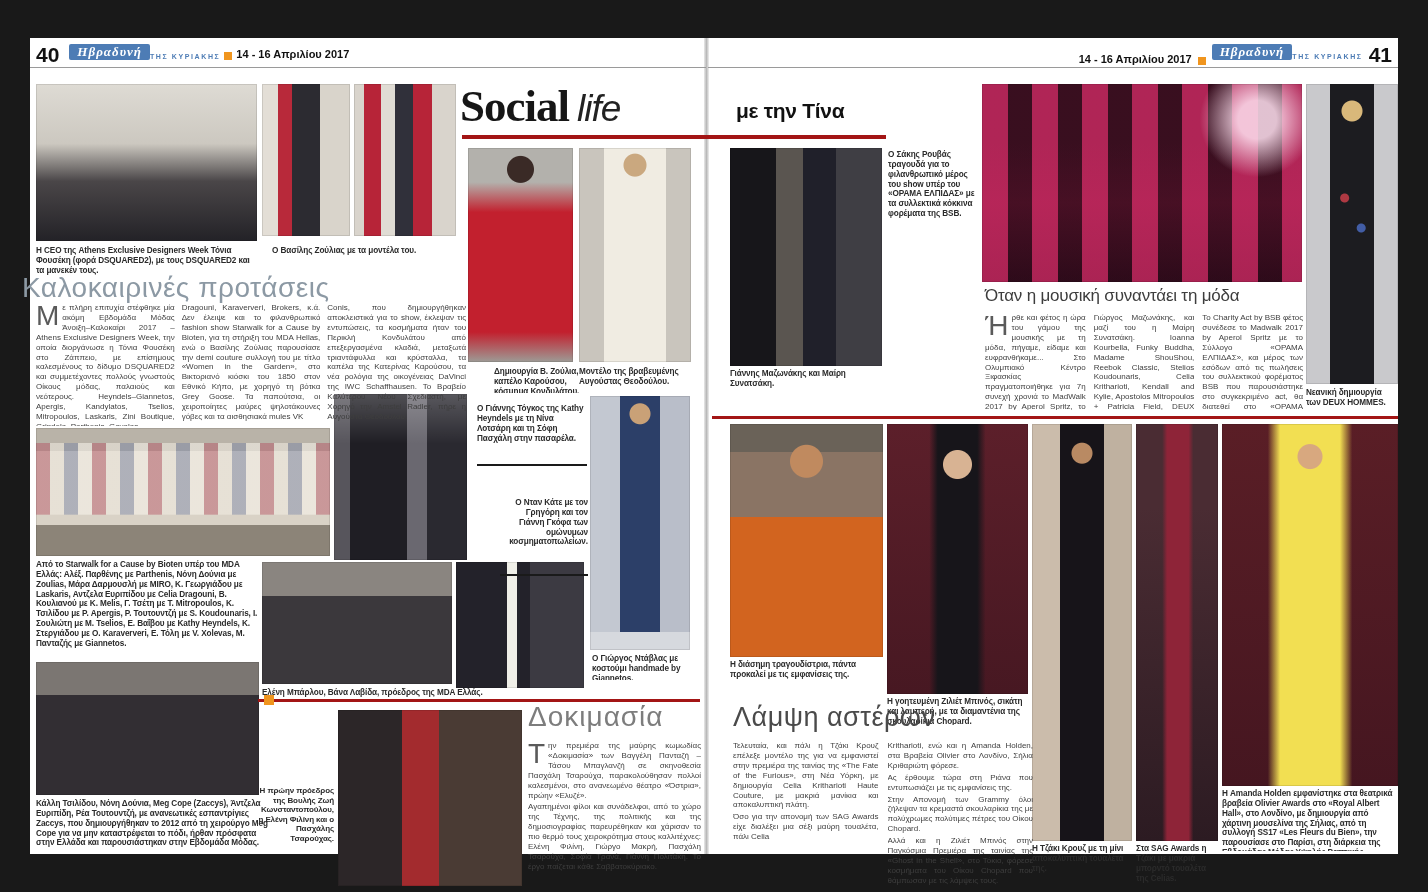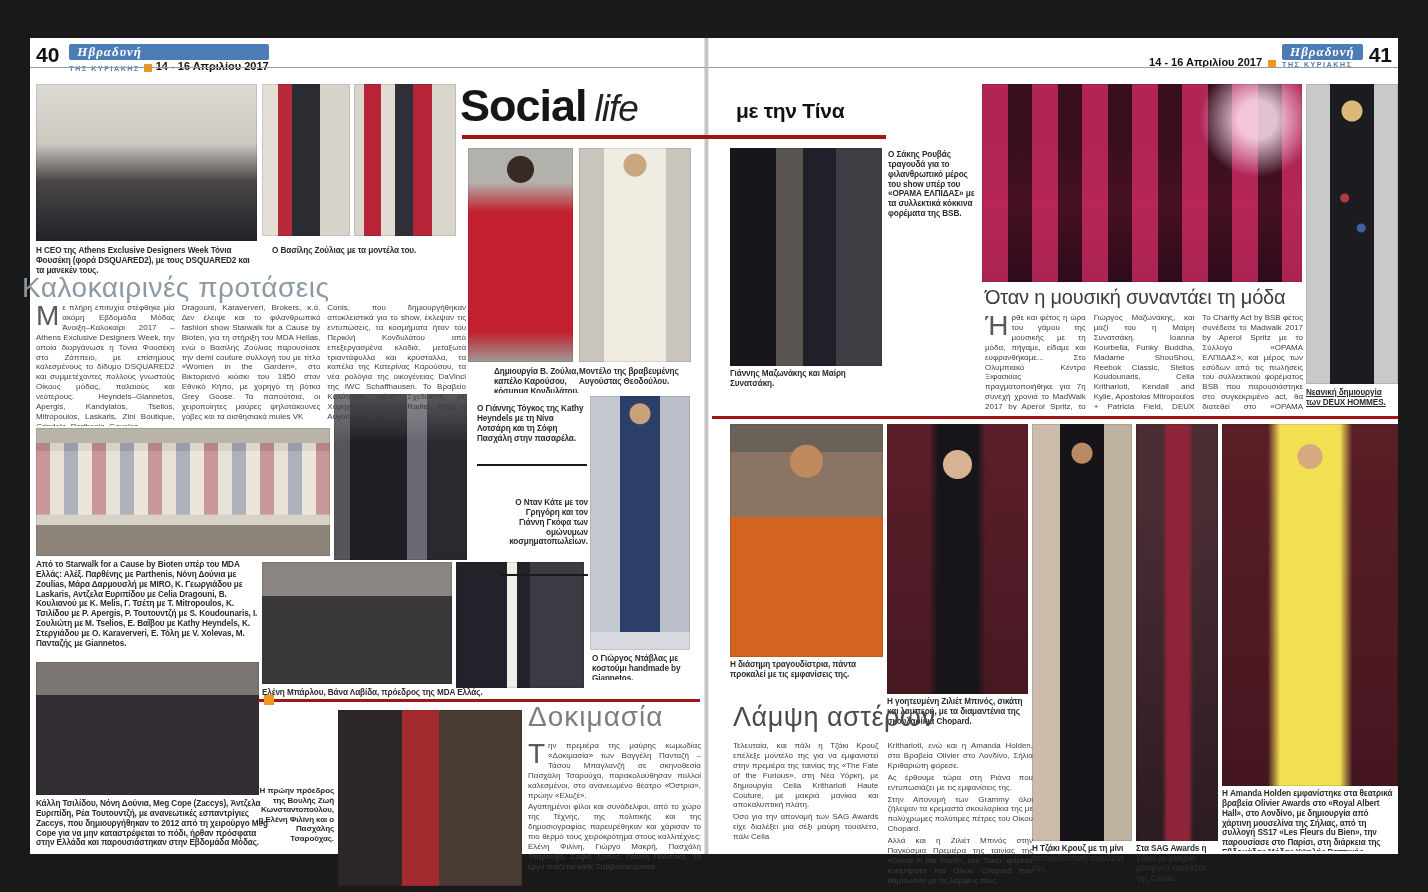--- a/index.html
+++ b/index.html
@@ -13,43 +13,43 @@
   .abs { position:absolute; }
   .page { position:absolute; background:#ffffff; }
   #page-left  { left:30px;  top:38px; width:676px; height:816px; }
   #page-right { left:708px; top:38px; width:690px; height:816px; }
   #gutter { left:704px; top:38px; width:5px; height:816px;
     background:linear-gradient(90deg,#e9e9e9,#b9b9b9 50%,#efefef); }
 
   
   .hrule { position:absolute; height:1px; background:#9a9a9a; }
   .pagenum { font-size:21px; font-weight:bold; color:#111; line-height:1; }
-  .mast { display:flex; flex-direction:column; }
+  .mast { display:flex; }
   .mast-logo {
     background:#4d7cb5; color:#fff; border-radius:2px;
     font-family:"Liberation Serif", serif; font-style:italic; font-weight:bold;
     font-size:13px; line-height:16px; padding:0 8px; letter-spacing:1px;
     display:inline-block; white-space:nowrap;
   }
   .mast-sub-row { display:flex; align-items:flex-end; gap:4px; margin-top:1px; }
   .mast-sub { color:#4d7cb5; font-size:7px; font-weight:bold; letter-spacing:1.6px; line-height:1; }
   .mast-square { width:8px; height:8px; background:#f0951e; display:inline-block; }
   .mast-date { font-size:11px; font-weight:bold; color:#111; line-height:1; white-space:nowrap; }
 
   
   #social-title { left:460px; top:80px; white-space:nowrap; }
-  .social-main { font-size:45px; font-weight:bold; color:#161616; letter-spacing:-1px; }
+  .social-main { font-size:45px; font-weight:bold; color:#161616; letter-spacing:-1px;font-family:Liberation Serif, serif; }
   .social-life { font-size:37px; font-weight:500; font-style:italic; color:#222; letter-spacing:-1px; margin-left:8px; }
   #tina { left:736px; top:99px; font-size:21px; font-weight:bold; color:#111; letter-spacing:-0.3px; }
   .redline { position:absolute; background:#a31515; }
 
   
   .greek-h { position:absolute; font-weight:400; white-space:nowrap; }
   #h-summer { left:22px;  top:272px; font-size:28px; color:#8c99a4; letter-spacing:0.5px; }
-  #h-music  { left:985px; top:286px; font-size:20px; color:#3d3d3d; letter-spacing:-0.2px; }
+  #h-music  { left:985px; top:286px; font-size:17px; color:#3d3d3d; letter-spacing:-0.2px; }
   #h-trial  { left:528px; top:701px; font-size:28px; color:#7d7d7d; letter-spacing:1px; }
   #h-stars  { left:733px; top:702px; font-size:27px; color:#4a4a4a; letter-spacing:0.5px; }
 
   
   .cols { position:absolute; display:flex; }
   .body-col { font-size:8px; color:#3e3e3e; text-align:justify; line-height:1.24; overflow:hidden; }
   .body-col p { margin-bottom:2px; text-align:justify; }
   .dropcap::first-letter, p.dc::first-letter {
     float:left; font-size:28px; line-height:23px; padding:1px 3px 0 0; color:#5a5a5a; font-weight:400;
   }
@@ -215,21 +215,21 @@
 <div class="photo" id="photo-stage" style="left:982px;top:84px;width:320px;height:198px;"></div>
 <div class="photo" id="photo-deux" style="left:1306px;top:84px;width:92px;height:300px;"></div>
 <div class="photo" id="photo-rihanna" style="left:730px;top:424px;width:153px;height:233px;"></div>
 <div class="photo" id="photo-binoche" style="left:887px;top:424px;width:141px;height:270px;"></div>
 <div class="photo" id="photo-cruz-black" style="left:1032px;top:424px;width:100px;height:417px;"></div>
 <div class="photo" id="photo-cruz-sag" style="left:1136px;top:424px;width:82px;height:417px;"></div>
 <div class="photo" id="photo-holden" style="left:1222px;top:424px;width:176px;height:362px;"></div>
 
 <div class="cap" style="left:888px;top:150px;width:92px;height:132px;">Ο Σάκης Ρουβάς τραγουδά για το φιλανθρωπικό μέρος του show υπέρ του «ΟΡΑΜΑ ΕΛΠΙΔΑΣ» με τα συλλεκτικά κόκκινα φορέματα της BSB.</div>
 <div class="cap" style="left:730px;top:369px;width:125px;height:26px;">Γιάννης Μαζωνάκης και Μαίρη Συνατσάκη.</div>
-<div class="cap" style="left:1306px;top:388px;width:92px;height:26px;text-decoration:underline;">Νεανική δημιουργία των DEUX HOMMES.</div>
+<div class="cap" style="left:1306px;top:388px;width:92px;height:26px;">Νεανική δημιουργία των DEUX HOMMES.</div>
 <div class="cap" style="left:730px;top:660px;width:153px;height:26px;">Η διάσημη τραγουδίστρια, πάντα προκαλεί με τις εμφανίσεις της.</div>
 <div class="cap" style="left:887px;top:697px;width:141px;height:28px;">Η γοητευμένη Ζιλιέτ Μπινός, σικάτη και λαμπερή, με τα διαμαντένια της σκουλαρίκια Chopard.</div>
 <div class="cap" style="left:1032px;top:844px;width:100px;height:40px;">Η Τζάκι Κρουζ με τη μίνι αποκαλυπτική τουαλέτα της.</div>
 <div class="cap" style="left:1136px;top:844px;width:82px;height:48px;">Στα SAG Awards η Τζάκι με μακριά μπορντό τουαλέτα της Celias.</div>
 <div class="cap" style="left:1222px;top:789px;width:176px;height:62px;">Η Amanda Holden εμφανίστηκε στα θεατρικά βραβεία Olivier Awards στο «Royal Albert Hall», στο Λονδίνο, με δημιουργία από χάρτινη μουσελίνα της Σήλιας, από τη συλλογή SS17 «Les Fleurs du Bien», την παρουσίασε στο Παρίσι, στη διάρκεια της Εβδομάδας Μόδας Υψηλής Ραπτικής.</div>
 
 <h2 class="greek-h" id="h-music">Όταν η μουσική συναντάει τη μόδα</h2>
 <div class="cols" id="cols-music">
   <div class="body-col dropcap">Ήρθε και φέτος η ώρα του γάμου της μουσικής με τη μόδα, πήγαμε, είδαμε και ευφρανθήκαμε... Στο Ολυμπιακό Κέντρο Ξιφασκίας πραγματοποιήθηκε για 7η συνεχή χρονιά το MadWalk 2017 by Aperol Spritz, το μουσικό Fashion Music Project. Fashion &amp; Music Happy Together! Παρουσιαστής ο</div>
   <div class="body-col">Γιώργος Μαζωνάκης, και μαζί του η Μαίρη Συνατσάκη. Ioanna Kourbella, Funky Buddha, Madame ShouShou, Reebok Classic, Stelios Koudounaris, Celia Kritharioti, Kendall and Kylie, Apostolos Mitropoulos + Patricia Field, DEUX HOMMES, σαγήνευσαν με τις δημιουργίες τους.</div>

